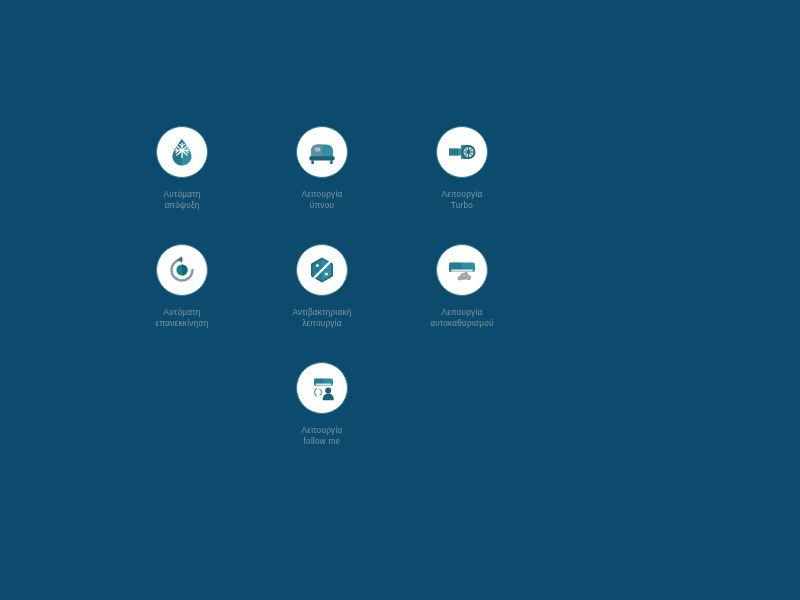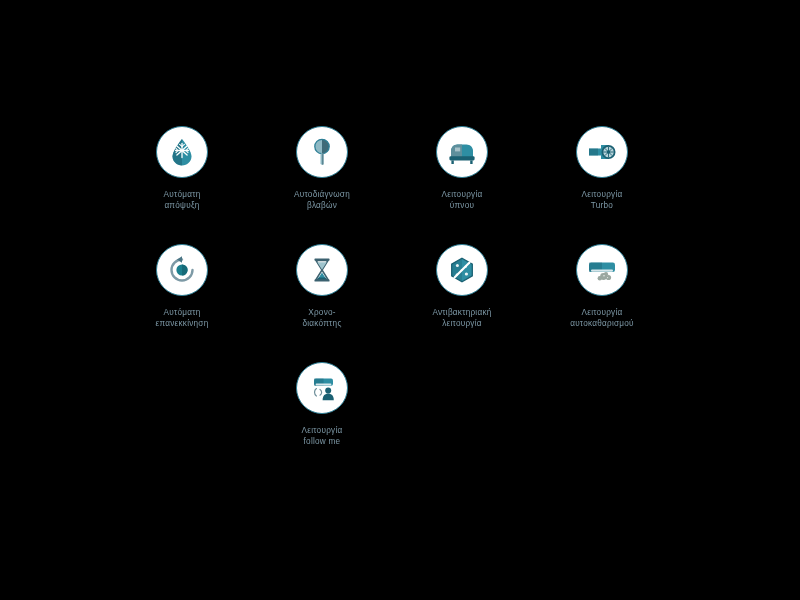--- a/index.html
+++ b/index.html
@@ -10,21 +10,21 @@
     width: 800px;
     height: 600px;
     background: #ffffff;
     font-family: "Liberation Sans", sans-serif;
     overflow: hidden;
   }
   .board {
     position: relative;
     width: 800px;
     height: 600px;
-    background: #000000;
+    background: #0c4a6e;
   }
   .grid {
     position: absolute;
     left: 112px;
     top: 126px;
     width: 600px;
   }
   .row {
     display: flex;
     flex-direction: row;
@@ -93,33 +93,20 @@
               <line x1="13.0" y1="15.5" x2="11.0" y2="17.7"></line>
               <line x1="21.0" y1="15.5" x2="23.0" y2="13.3"></line>
               <line x1="21.0" y1="15.5" x2="23.0" y2="17.7"></line>
             </g>
           </svg>
         </div>
         <div class="label">Αυτόματη
 απόψυξη</div>
       </div>
 
-      <div class="cell">
-        <div class="badge">
-          <svg width="34" height="34" viewBox="0 0 34 34">
-            <circle cx="17" cy="11.5" r="7.2" fill="#8fb9c4"></circle>
-            <path d="M17 4.3 A7.2 7.2 0 0 1 17 18.7 Z" fill="#3f6b78"></path>
-            <circle cx="17" cy="11.5" r="7.2" fill="none" stroke="#2e7f96" stroke-width="1.3"></circle>
-            <rect x="15.5" y="18.2" width="3" height="11.5" rx="1.4" fill="#8fb9c4"></rect>
-            <rect x="17" y="18.2" width="1.5" height="11.5" fill="#5b8693"></rect>
-          </svg>
-        </div>
-        <div class="label">Αυτοδιάγνωση
-βλαβών</div>
-      </div>
 
       <div class="cell">
         <div class="badge">
           <svg width="36" height="34" viewBox="0 0 36 34">
             <path d="M7 16 C7 12.4 9.9 9.6 13.5 9.6 L22.5 9.6 C26.1 9.6 29 12.4 29 16 L29 24.5 L7 24.5 Z" fill="#2e8ea3"></path>
             <path d="M7 16 C7 12.4 9.9 9.6 13.5 9.6 L18 9.6 L18 24.5 L7 24.5 Z" fill="#5e8f9c"></path>
             <rect x="5.4" y="21.2" width="25.2" height="4.2" rx="1.3" fill="#1b6173"></rect>
             <rect x="7.4" y="25.4" width="2.4" height="3.6" fill="#1b6173"></rect>
             <rect x="26.2" y="25.4" width="2.4" height="3.6" fill="#1b6173"></rect>
             <path d="M11 12.5 L16.2 12.5 L16.2 16.4 L11 16.4 Z" fill="#ffffff" opacity="0.45"></path>
@@ -159,35 +146,20 @@
             <path d="M17 6.5 A10.5 10.5 0 1 0 27.5 17" fill="none" stroke="#7d9aa6" stroke-width="2.4" stroke-linecap="round"></path>
             <path d="M17 3.2 L17 9.8 L12.0 6.5 Z" fill="#4a7585"></path>
             <circle cx="17" cy="17" r="5.6" fill="#1b7f8e"></circle>
             <path d="M17 11.4 A5.6 5.6 0 0 1 17 22.6 Z" fill="#166b79"></path>
           </svg>
         </div>
         <div class="label">Αυτόματη
 επανεκκίνηση</div>
       </div>
 
-      <div class="cell">
-        <div class="badge">
-          <svg width="34" height="34" viewBox="0 0 34 34">
-            <rect x="9.5" y="5.4" width="15" height="2.1" rx="0.6" fill="#3d6270"></rect>
-            <rect x="9.5" y="26.5" width="15" height="2.1" rx="0.6" fill="#3d6270"></rect>
-            <path d="M11 7.5 L23 7.5 L17 17 Z" fill="none" stroke="#3d6270" stroke-width="1.5"></path>
-            <path d="M11 26.5 L23 26.5 L17 17 Z" fill="none" stroke="#3d6270" stroke-width="1.5"></path>
-            <path d="M12.3 9.2 L21.7 9.2 L17 16.6 Z" fill="#9fc4cd"></path>
-            <path d="M13.5 24.9 L20.5 24.9 L17 19.4 Z" fill="#2e8ea3"></path>
-            <path d="M12.2 26.3 L21.8 26.3 L20.4 24.6 L13.6 24.6 Z" fill="#1b6173"></path>
-          </svg>
-        </div>
-        <div class="label">Χρονο-
-διακόπτης</div>
-      </div>
 
       <div class="cell">
         <div class="badge">
           <svg width="36" height="34" viewBox="0 0 36 34">
             <path d="M18 5.2 L28.3 11.1 L28.3 22.9 L18 28.8 L7.7 22.9 L7.7 11.1 Z" fill="#2e8ea3"></path>
             <path d="M18 5.2 L7.7 11.1 L7.7 22.9 L18 28.8 Z" fill="#1b6173" opacity="0.35"></path>
             <path d="M18 5.2 L28.3 11.1 L28.3 22.9 L18 28.8 L7.7 22.9 L7.7 11.1 Z" fill="none" stroke="#1b6173" stroke-width="1.3"></path>
             <g fill="#ffffff" opacity="0.9">
               <circle cx="13.4" cy="12.4" r="1.5"></circle>
               <circle cx="21.8" cy="13.6" r="1.2"></circle>

